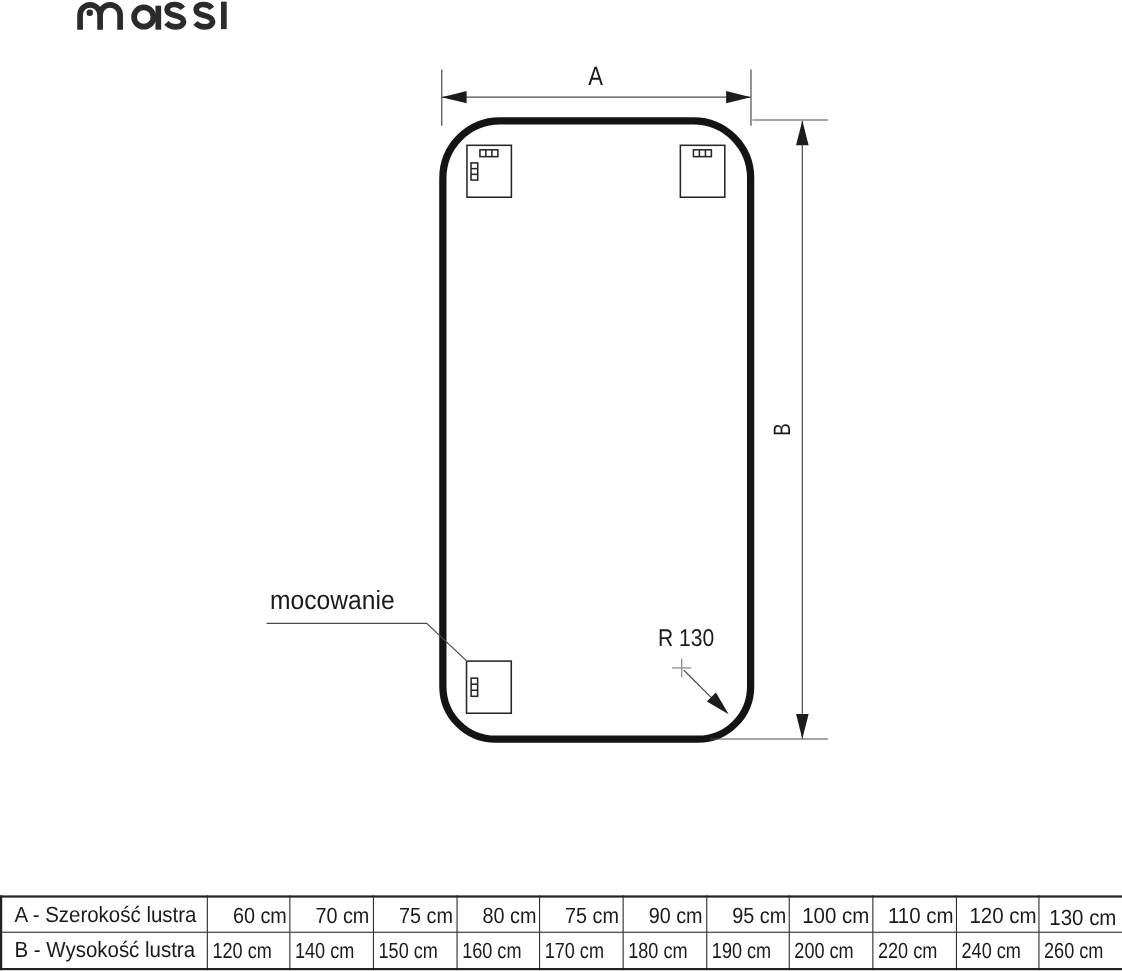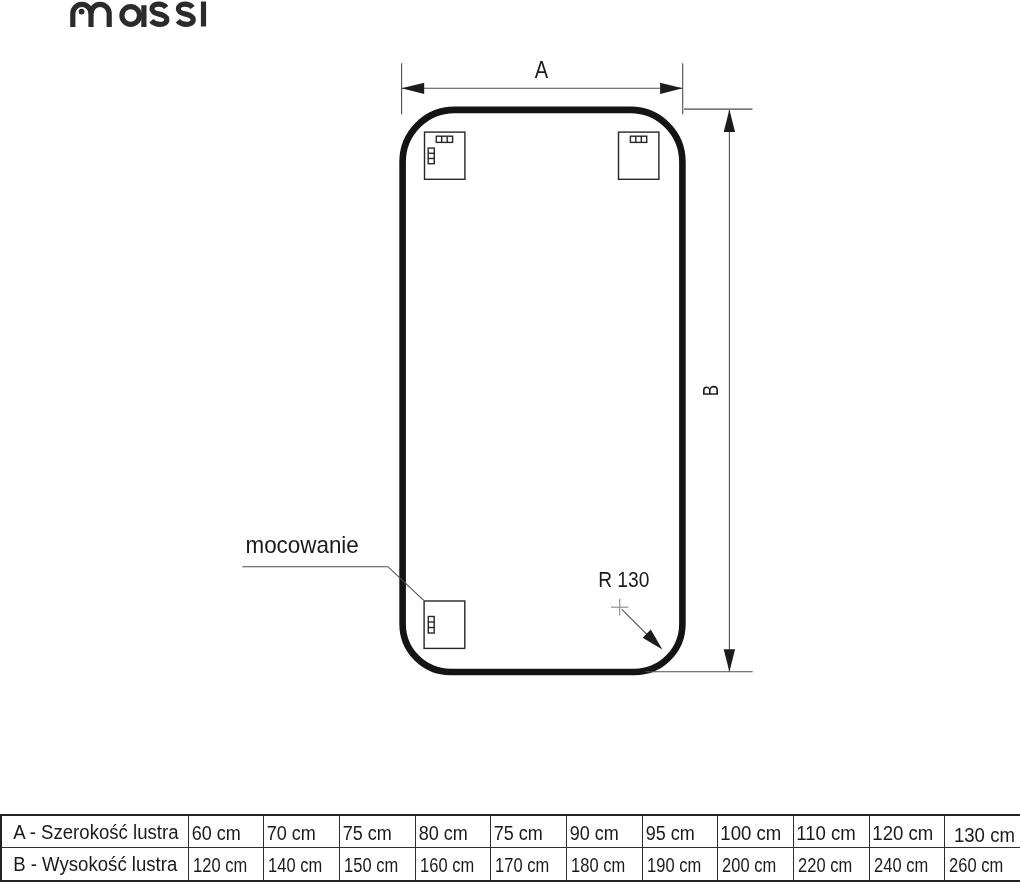--- a/index.html
+++ b/index.html
@@ -4,21 +4,21 @@
 <style>
   html,body{margin:0;padding:0;background:#ffffff;}
   body{width:1020px;height:883px;position:relative;font-family:"Liberation Sans",sans-serif;}
   #diagram{position:absolute;left:0;top:0;}
   table{border-collapse:collapse;position:absolute;left:0;top:813.5px;table-layout:fixed;width:1020px;border:2px solid #222;}
   td{border:1.4px solid #2e2e2e;font-size:20px;color:#1a1a1a;white-space:nowrap;overflow:hidden;padding:0;vertical-align:top;}
   tr.r1 td{height:31px;}
   tr.r2 td{height:32px;text-decoration:underline;}
   td span{display:inline-block;transform-origin:0 0;}
   td.lab span{transform:scaleX(0.93);padding-top:5px;padding-left:12px;}
-  td.v1{text-align:left;}
+  td.v1{text-align:right;}
   td.v1 span{transform:scaleX(0.90);transform-origin:50% 0;padding-top:6px;}
   td.v1.wide span{transform:scaleX(0.93);transform-origin:50% 0;}
   td.v1.last{text-align:right;}
   td.v1.last span{transform:scaleX(0.93);transform-origin:0 0;padding-left:1px;padding-top:8px;}
   td.v2{text-align:left;}
   td.v2 span{transform:scaleX(0.823);padding-top:6px;padding-left:5px;}
 </style>
 </head>
 <body>
 

